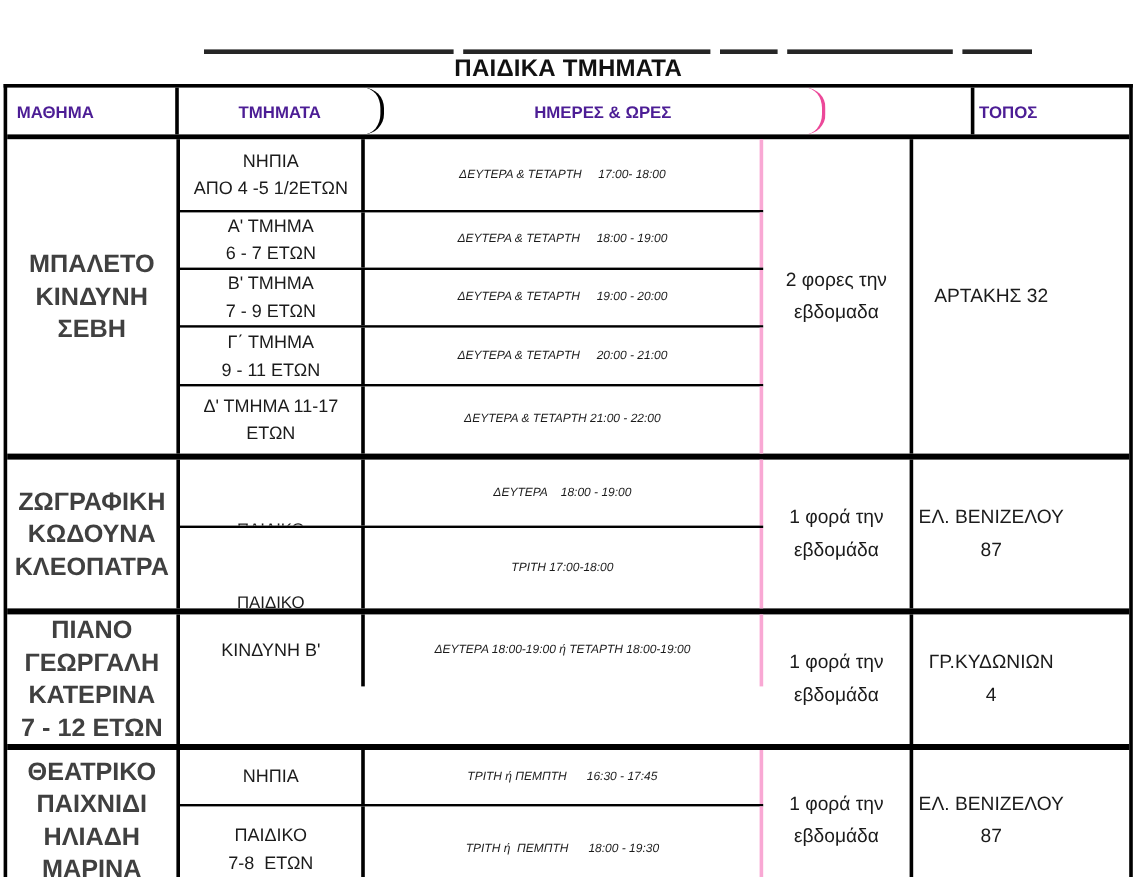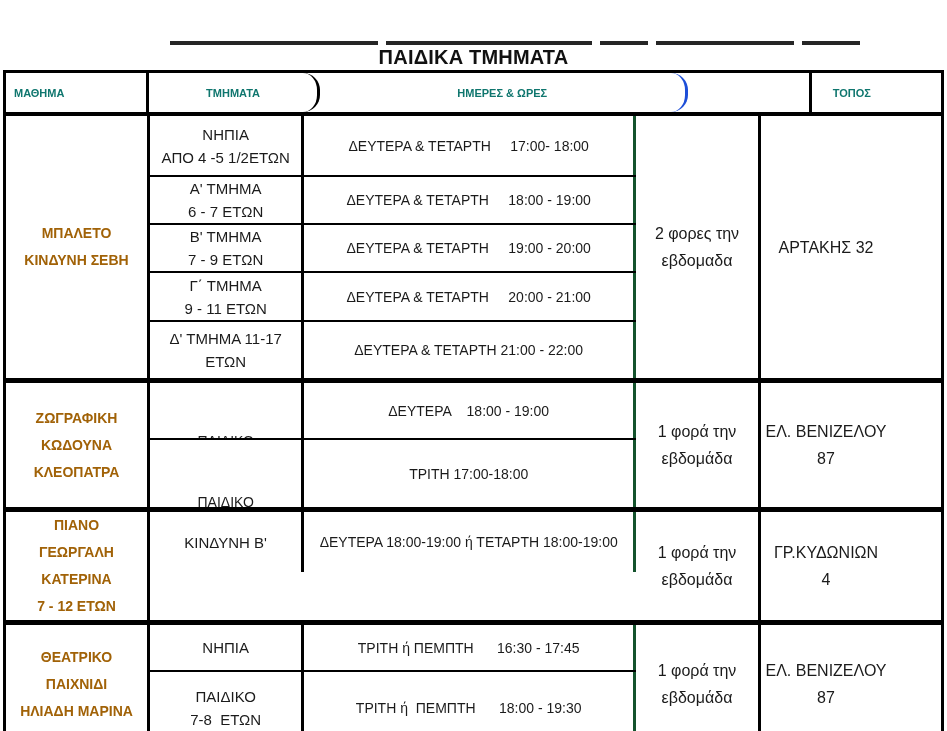--- a/index.html
+++ b/index.html
@@ -24,55 +24,55 @@
   }
 
   .tbl {
     position:absolute; top:29px; left:3px; width:941px;
     border:3px solid #000; border-bottom:none; background:#fff;
   }
 
   .hdr { display:flex; height:43px; border-bottom:4px solid #000; }
   .hdr .hcell {
     display:flex; align-items:center;
-    font-weight:bold; font-size:11px; color:#0f766e;
+    font-weight:bold; font-size:14px; color:#4c1d95;
   }
 
   .c1 { width:144px; border-right:3px solid #000; }
   .c2 { width:172px; border-right:3px solid #000; }
-  .c3 { width:370px; border-right:3px solid #1d4ed8; }
+  .c3 { width:370px; border-right:3px solid #ec4899; }
   .c4 { width:125px; border-right:3px solid #000000; }
   .c5 { width:130px; }
 
   .hdr .c1 { padding-left:8px; }
   .hdr .c2, .hdr .c3 { justify-content:center;border-radius:17px; }
-  .hdr .c5 { padding-left:21px; }
+  .hdr .c5 { padding-left:4px; }
 
   .section { display:flex; align-items:stretch; }
   .section + .section { border-top:5px solid #000; }
 
   .lesson {
     display:flex; align-items:center; justify-content:center;
-    text-align:center; font-weight:bold; font-size:14px; line-height:27px;
-    white-space:pre-wrap; color:#a16207;
+    text-align:center; font-weight:bold; font-size:21px; line-height:27px;
+    white-space:pre-wrap; color:#404040;
   }
 
   .c23 { width:486px; display:flex; flex-direction:column; }
   .subrow { display:flex; align-items:stretch; }
   .subrow + .subrow { border-top:2px solid #000; }
 
   .t-cell {
     width:172px; border-right:3px solid #000;
     display:flex; align-items:center; justify-content:center;
     text-align:center; font-size:15px; line-height:23px; white-space:pre-wrap;
   }
   .s-cell {
-    width:370px; border-right:3px solid #14532d;
-    display:flex; align-items:center; justify-content:center;
-    text-align:center; font-size:14px; line-height:22px; white-space:pre-wrap;
+    width:370px; border-right:3px solid #f9a8d4;
+    display:flex; align-items:center; justify-content:center;
+    text-align:center; font-size:10px; line-height:22px; white-space:pre-wrap;font-style:italic;
   }
 
   .freq, .place {
     display:flex; align-items:center; justify-content:center;
     text-align:center; font-size:16px; line-height:27px; white-space:pre-wrap;
   }
 
   
   .t-split { display:block; overflow:hidden; text-align:center; font-size:14px; }
   .t-split .ts-top { line-height:19px; }

